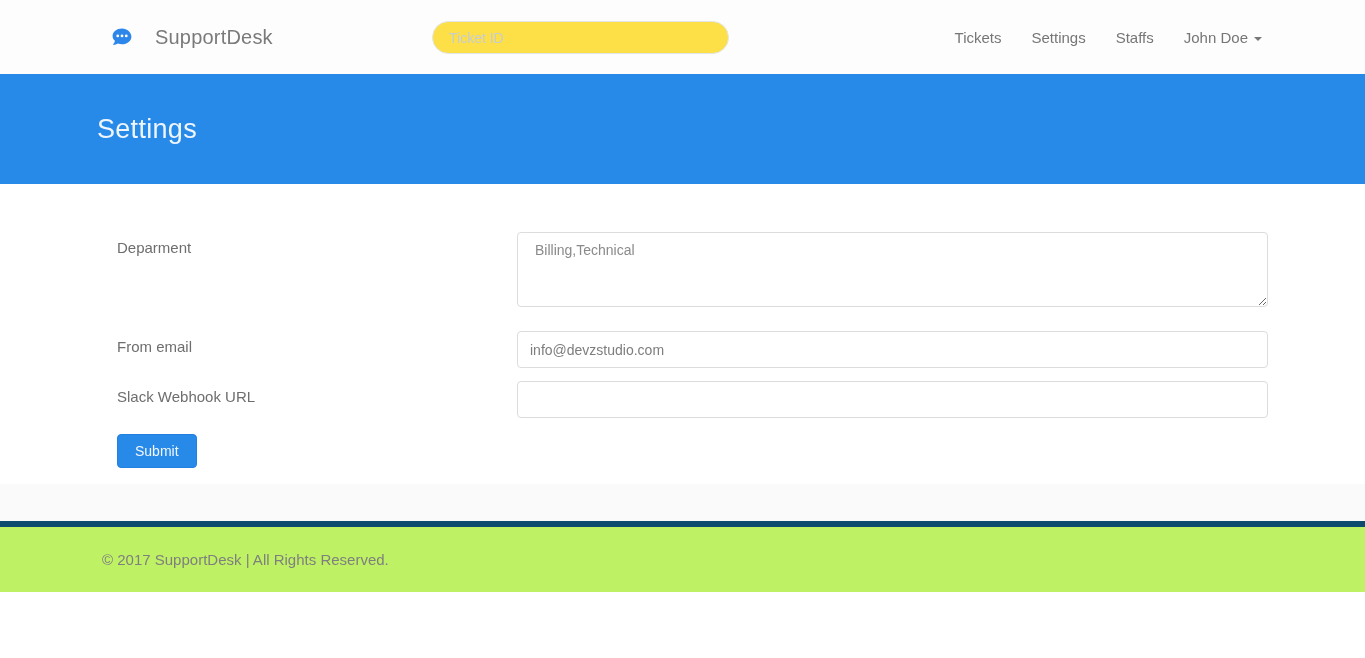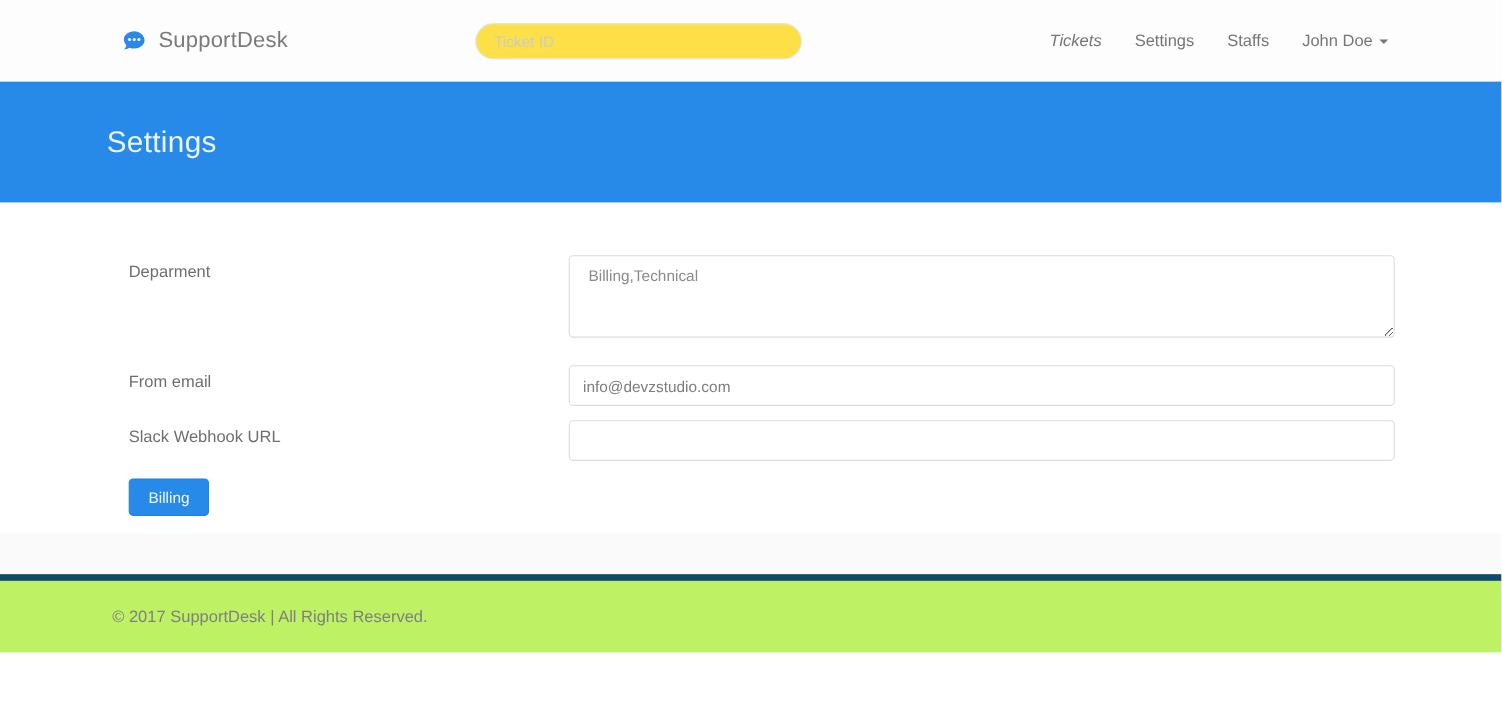--- a/index.html
+++ b/index.html
@@ -13,21 +13,21 @@
     background: #fdfdfd;
     width: 100%;
   }
   .brand {
     position: absolute;
     left: 112px;
     top: 0;
     height: 74px;
     display: flex;
     align-items: center;
-    gap: 12px;
+    gap: 23px;
     cursor: pointer;
     text-decoration: none;
   }
   .brand-text {
     font-size: 20px;
     color: #7a7a7a;
     letter-spacing: 0.2px;
   }
   .ticket-search {
     position: absolute;
@@ -54,21 +54,21 @@
     align-items: center;
   }
   .nav-link {
     margin-left: 30px;
     font-size: 15px;
     color: #767676;
     text-decoration: none;
     cursor: pointer;
     white-space: nowrap;
   }
-  .nav-link:first-child { margin-left: 0; font-style: italic; }
+  .nav-link:first-child { margin-left: 0; }
   .caret {
     display: inline-block;
     margin-left: 6px;
     vertical-align: middle;
     width: 0; height: 0;
     border-left: 4px solid transparent;
     border-right: 4px solid transparent;
     border-top: 4px solid #777;
   }
 
@@ -196,19 +196,19 @@
     </div>
   </div>
 
   <div class="form-row row-3">
     <div class="field-label">Slack Webhook URL</div>
     <div class="field-control">
       <input class="form-input" type="text" value="" style="">
     </div>
   </div>
 
-  <button class="submit-btn">Billing</button>
+  <button class="submit-btn">Submit</button>
 </div>
 
 <div class="prefooter"></div>
 <div class="footer">
   <div class="footer-text">© 2017 SupportDesk | All Rights Reserved.</div>
 </div>
 
 </body></html>

